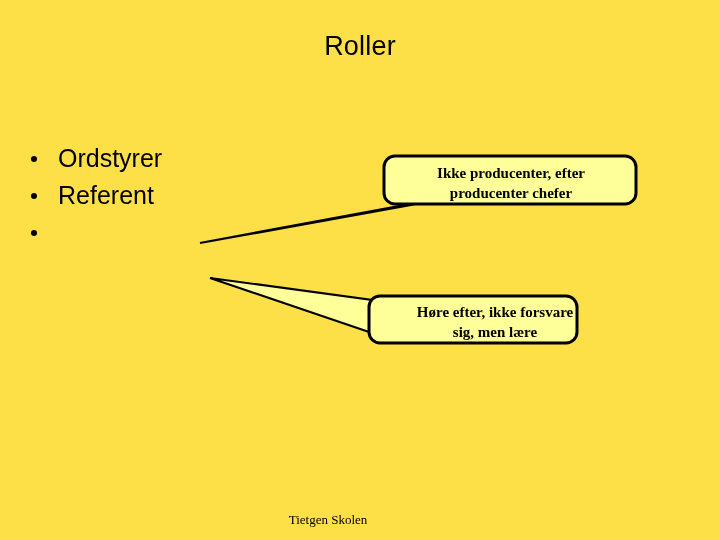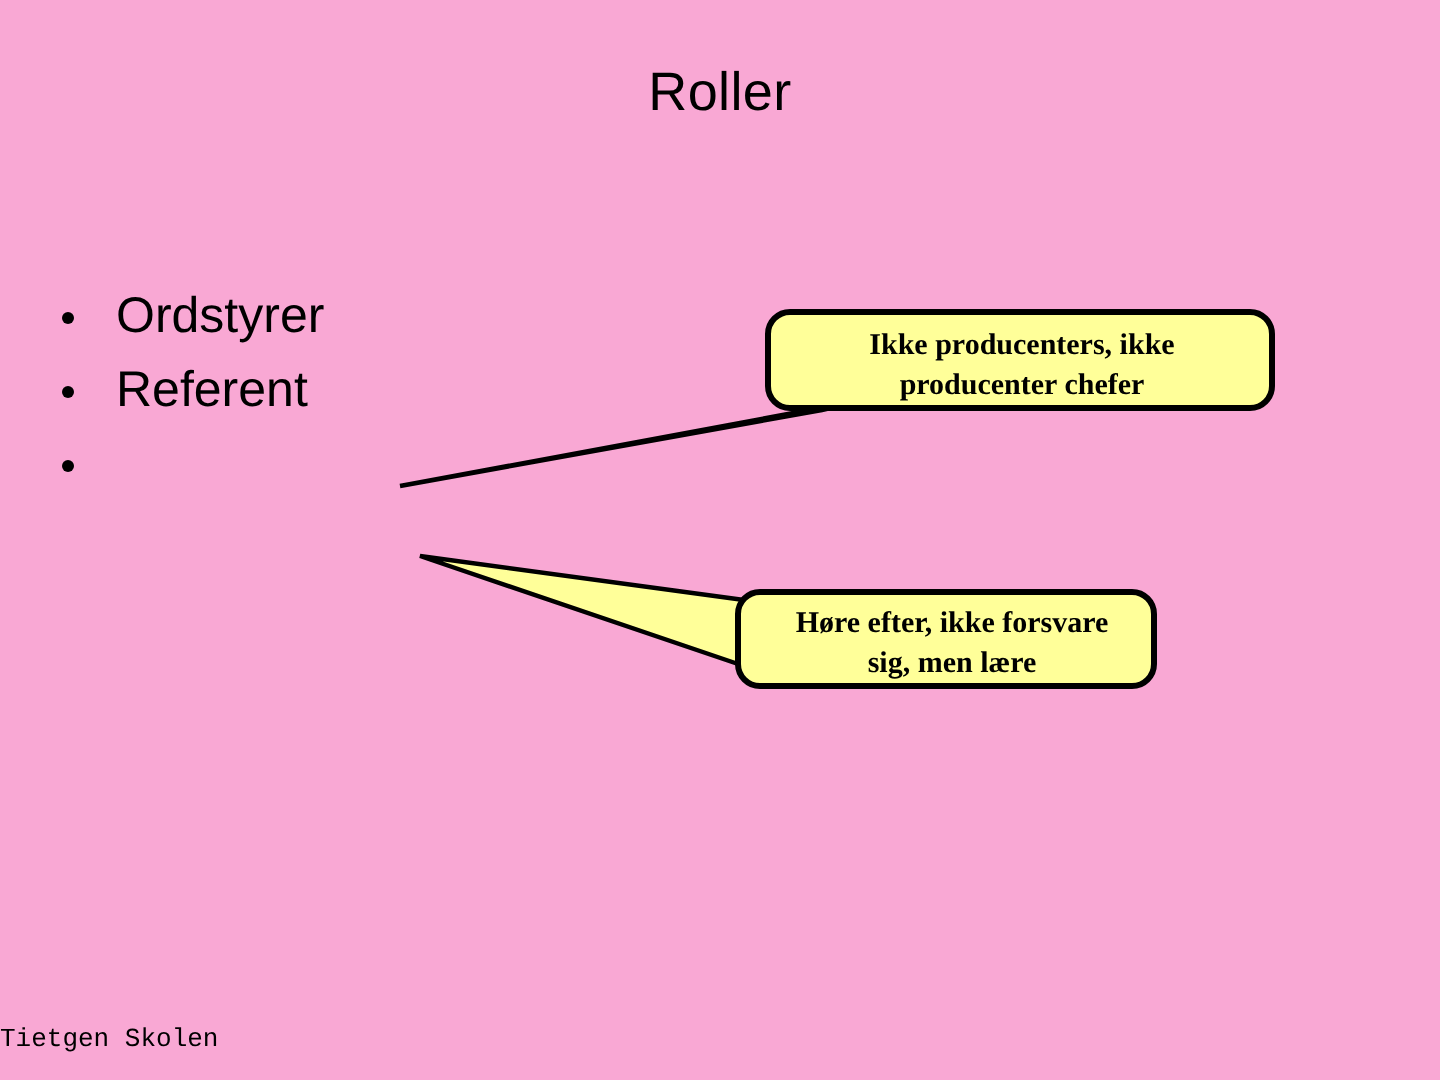--- a/index.html
+++ b/index.html
@@ -4,21 +4,21 @@
 <style>
   html, body {
     margin: 0;
     padding: 0;
     background: #ffffff;
   }
   #slide {
     position: relative;
     width: 720px;
     height: 540px;
-    background: #f9a8d4;
+    background: #fde047;
     overflow: hidden;
     font-family: "Liberation Sans", sans-serif;
   }
 
   
   #slide-title {
     position: absolute;
     left: 0;
     top: 30px;
     width: 720px;
@@ -79,33 +79,33 @@
     font-size: 15px;
     line-height: 20px;
     color: #000000;
   }
   #callout-1-text {
     left: 392px;
     top: 163px;
     width: 238px;
   }
   #callout-2-text {
-    left: 380px;
+    left: 399px;
     top: 302px;
     width: 192px;
   }
 
   
   #slide-footer {
     position: absolute;
     left: 0;
     top: 512px;
     width: 656px;
-    text-align: left;
-    font-family: Liberation Mono, monospace;
+    text-align: center;
+    font-family: Liberation Serif, serif;
     font-size: 13px;
     color: #000000;
   }
 </style>
 </head>
 <body>
 
 <div id="slide">
 
   <div id="slide-title">Roller</div>
@@ -129,21 +129,21 @@
     <polygon points="200,243 437,199 411,205" fill="#FFFF99" stroke="#000000" stroke-width="2.2" stroke-linejoin="miter"></polygon>
 
     <rect x="384" y="156" width="252" height="48" rx="11" ry="11" fill="#FFFF99" stroke="#000000" stroke-width="3"></rect>
 
     <polygon points="210,278 372,300 372,333" fill="#FFFF99" stroke="#000000" stroke-width="2.2" stroke-linejoin="miter"></polygon>
 
     <rect x="369" y="296" width="208" height="47" rx="11" ry="11" fill="#FFFF99" stroke="#000000" stroke-width="3"></rect>
   </svg>
 
   <div id="callout-1-text" class="callout-text">
-    <div>Ikke producenters, ikke</div>
+    <div>Ikke producenter, efter</div>
     <div>producenter chefer</div>
   </div>
 
   <div id="callout-2-text" class="callout-text">
     <div>Høre efter, ikke forsvare</div>
     <div>sig, men lære</div>
   </div>
 
   <div id="slide-footer">Tietgen Skolen</div>
 

